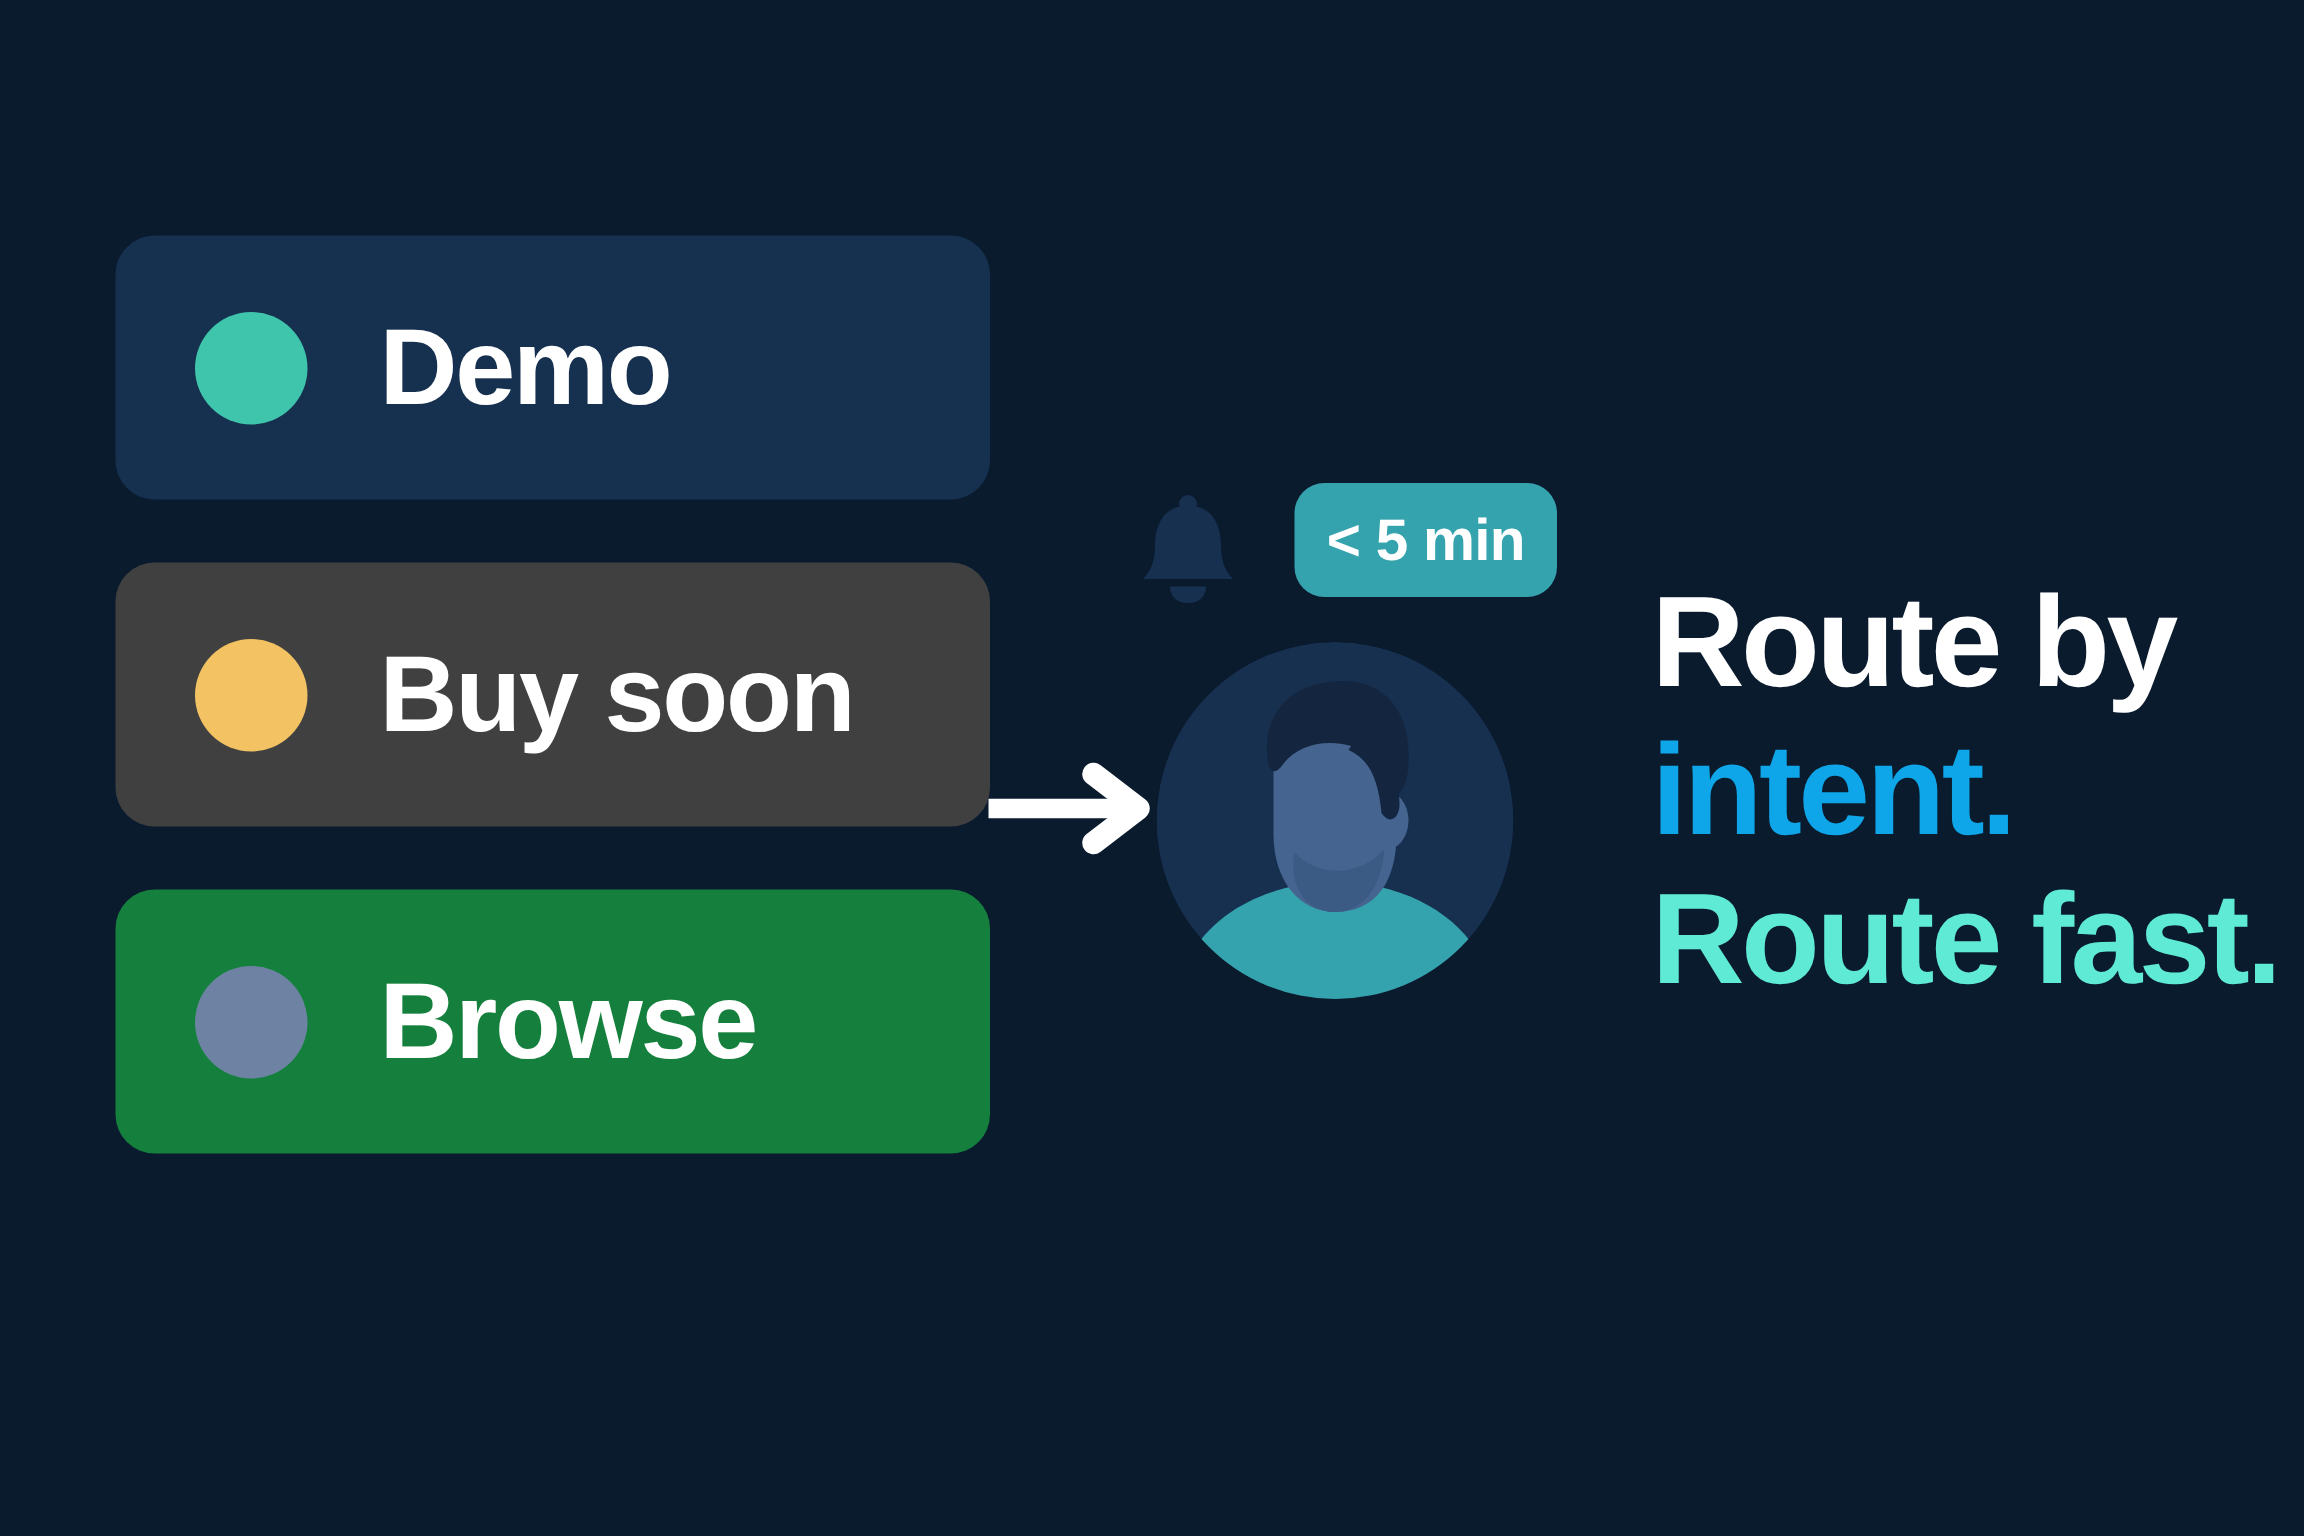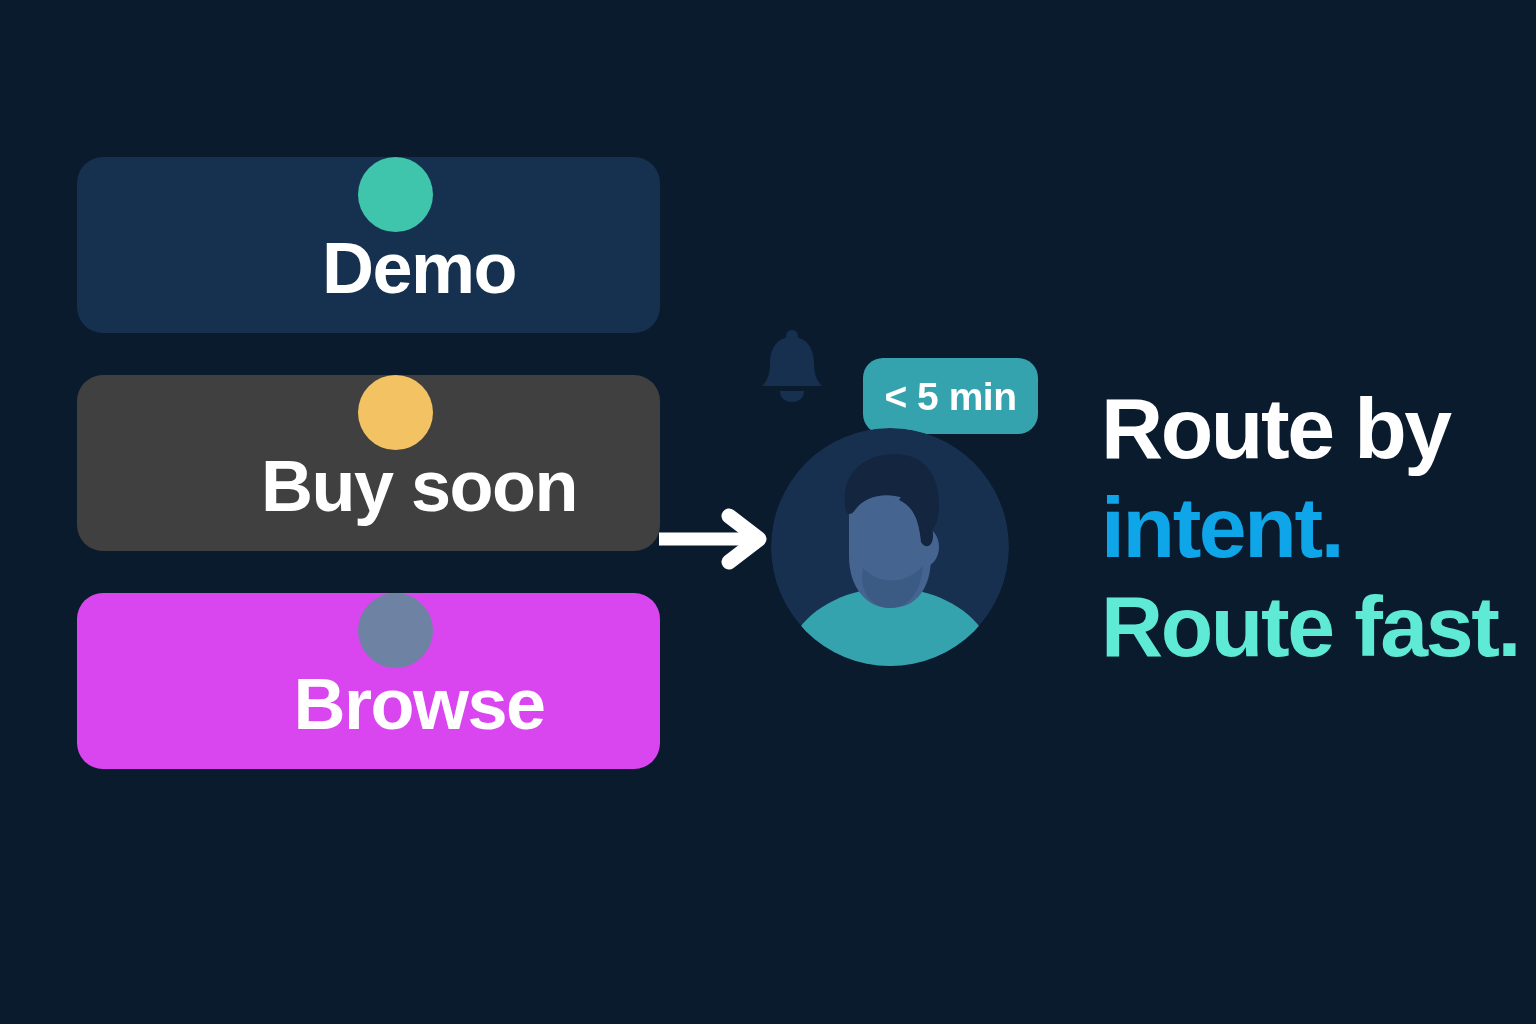--- a/index.html
+++ b/index.html
@@ -29,21 +29,20 @@
     position: relative;
     width: 583px;
     height: 176px;
     background: #16304f;
     border-radius: 26px;
     margin-bottom: 42px;
     display: flex;
     align-items: center;
     box-sizing: border-box;
     padding-left: 53px;
-    flex-direction: column;
   }
   .intent-card:last-child { margin-bottom: 0; }
 
   .intent-dot {
     width: 75px;
     height: 75px;
     border-radius: 50%;
     flex: 0 0 75px;
   }
   .intent-label {
@@ -79,21 +78,20 @@
     position: absolute;
     left: 863px;
     top: 322px;
     width: 175px;
     height: 76px;
     background: #35a3ad;
     border-radius: 20px;
     display: flex;
     align-items: center;
     justify-content: center;
-    margin-top: 36px;
   }
   #sla-badge-label {
     color: #ffffff;
     font-size: 39px;
     font-weight: 700;
     letter-spacing: -0.5px;
     line-height: 1;
   }
 
   
@@ -133,21 +131,21 @@
     <div class="intent-card" style="background: rgb(22, 48, 79);">
       <span class="intent-dot" style="background:#3fc5ab"></span>
       <span class="intent-label">Demo</span>
     </div>
 
     <div class="intent-card" style="background: #404040;">
       <span class="intent-dot" style="background:#f2c263"></span>
       <span class="intent-label">Buy soon</span>
     </div>
 
-    <div class="intent-card" style="background: #d946ef;">
+    <div class="intent-card" style="background: #15803d;">
       <span class="intent-dot" style="background:#6e83a4"></span>
       <span class="intent-label">Browse</span>
     </div>
 
   </div>
 
   <svg id="flow-arrow" viewBox="0 0 115 62">
     <path d="M4 31 L97 31" stroke="#ffffff" stroke-width="13" stroke-linecap="butt"></path>
     <path d="M74 8 L104 31 L74 54" stroke="#ffffff" stroke-width="15" stroke-linecap="round" stroke-linejoin="round" fill="none"></path>
   </svg>

